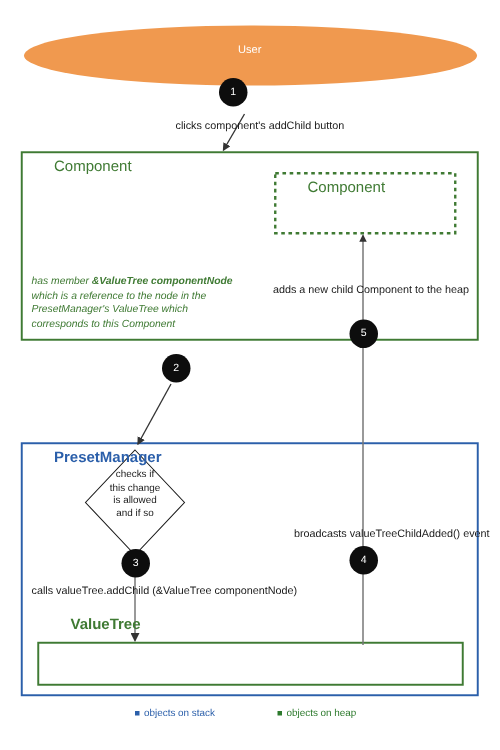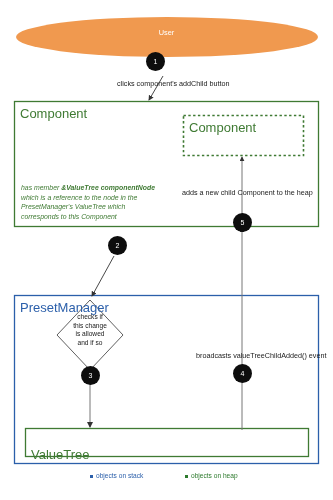--- a/index.html
+++ b/index.html
@@ -26,25 +26,26 @@
 
   .txt {
     position: absolute;
     font-size: 7.2px;
     line-height: 8.6px;
     color: #1a1a1a;
     white-space: nowrap;
   }
   .box-label {
     position: absolute;
-    font-size: 13px;
+    font-size: 10px;
     white-space: nowrap;
+    margin-left: 16px;
   }
   .green-label { color: #3f7a33; }
-  .blue-label  { color: #2b5faa; }
+  .blue-label  { color: #2b5faa; font-weight: bold; }
 
   .user-text {
     position: absolute;
     color: #ffffff;
     font-size: 7.4px;
     left: 0;
     width: 333px;
     text-align: center;
   }
 
@@ -160,22 +161,23 @@
     <div>checks if</div>
     <div>this change</div>
     <div>is allowed</div>
     <div>and if so</div>
   </div>
 
   <div class="txt" style="left:196px; top:352px;">broadcasts valueTreeChildAdded() event</div>
   <div class="bubble" style="left:233px; top:364px;">4</div>
 
   <div class="bubble" style="left:81px; top:366px;">3</div>
+  <div class="txt" style="left:21px; top:390px;">calls valueTree.addChild (&amp;ValueTree componentNode)</div>
 
-  <div class="box-label green-label" style="left:31px; top:447px;">ValueTree</div>
+  <div class="box-label green-label" style="left:31px; top:411px;font-weight:bold;">ValueTree</div>
 
   <div class="legend-item lg-stack" style="left:90px; top:472px;">
     <span class="sq" style="background:#2b5faa;"></span><span>objects on stack</span>
   </div>
   <div class="legend-item lg-heap" style="left:185px; top:472px;">
     <span class="sq" style="background:#2d7a2d;"></span><span>objects on heap</span>
   </div>
 
 </div>
 

